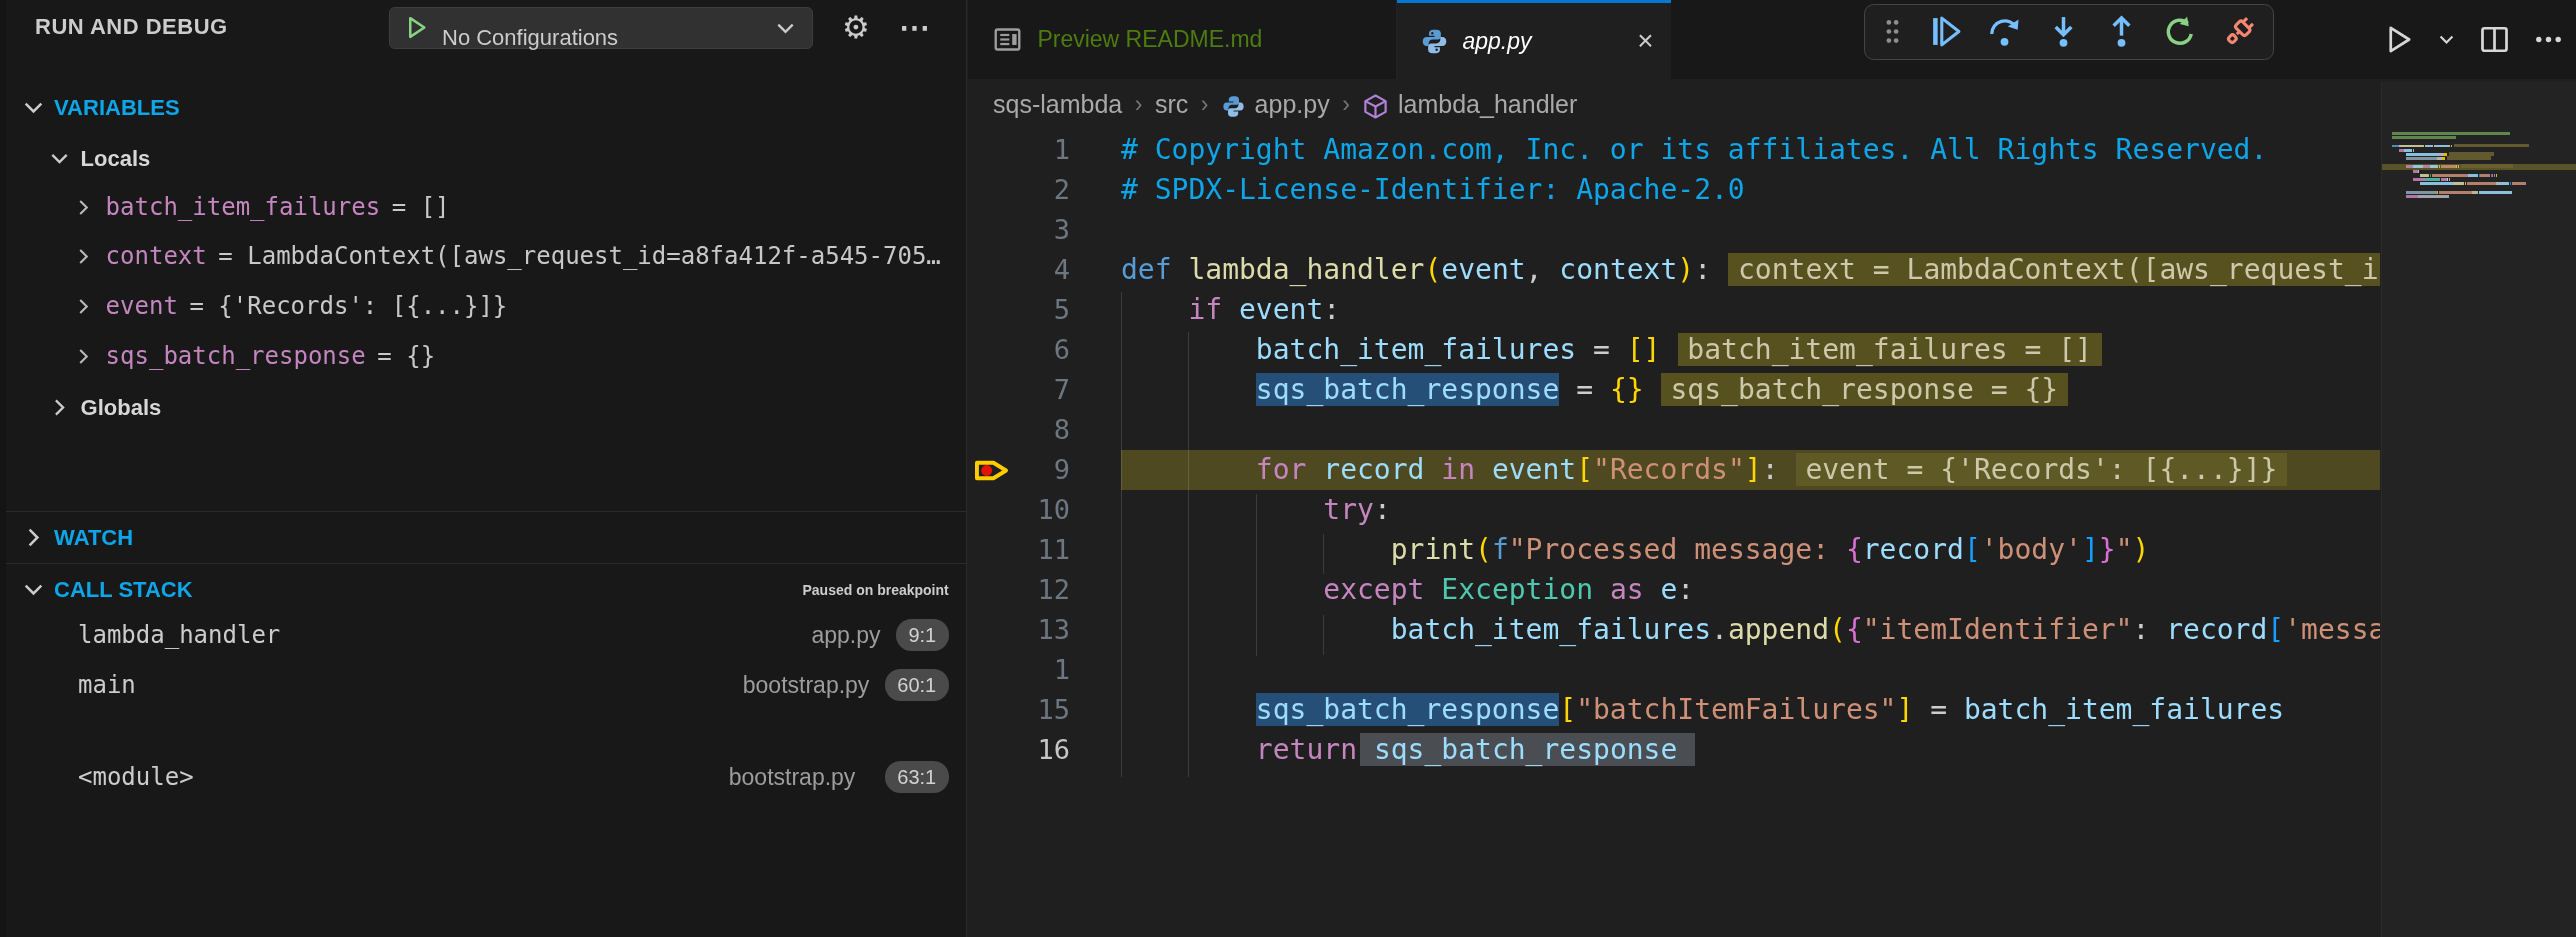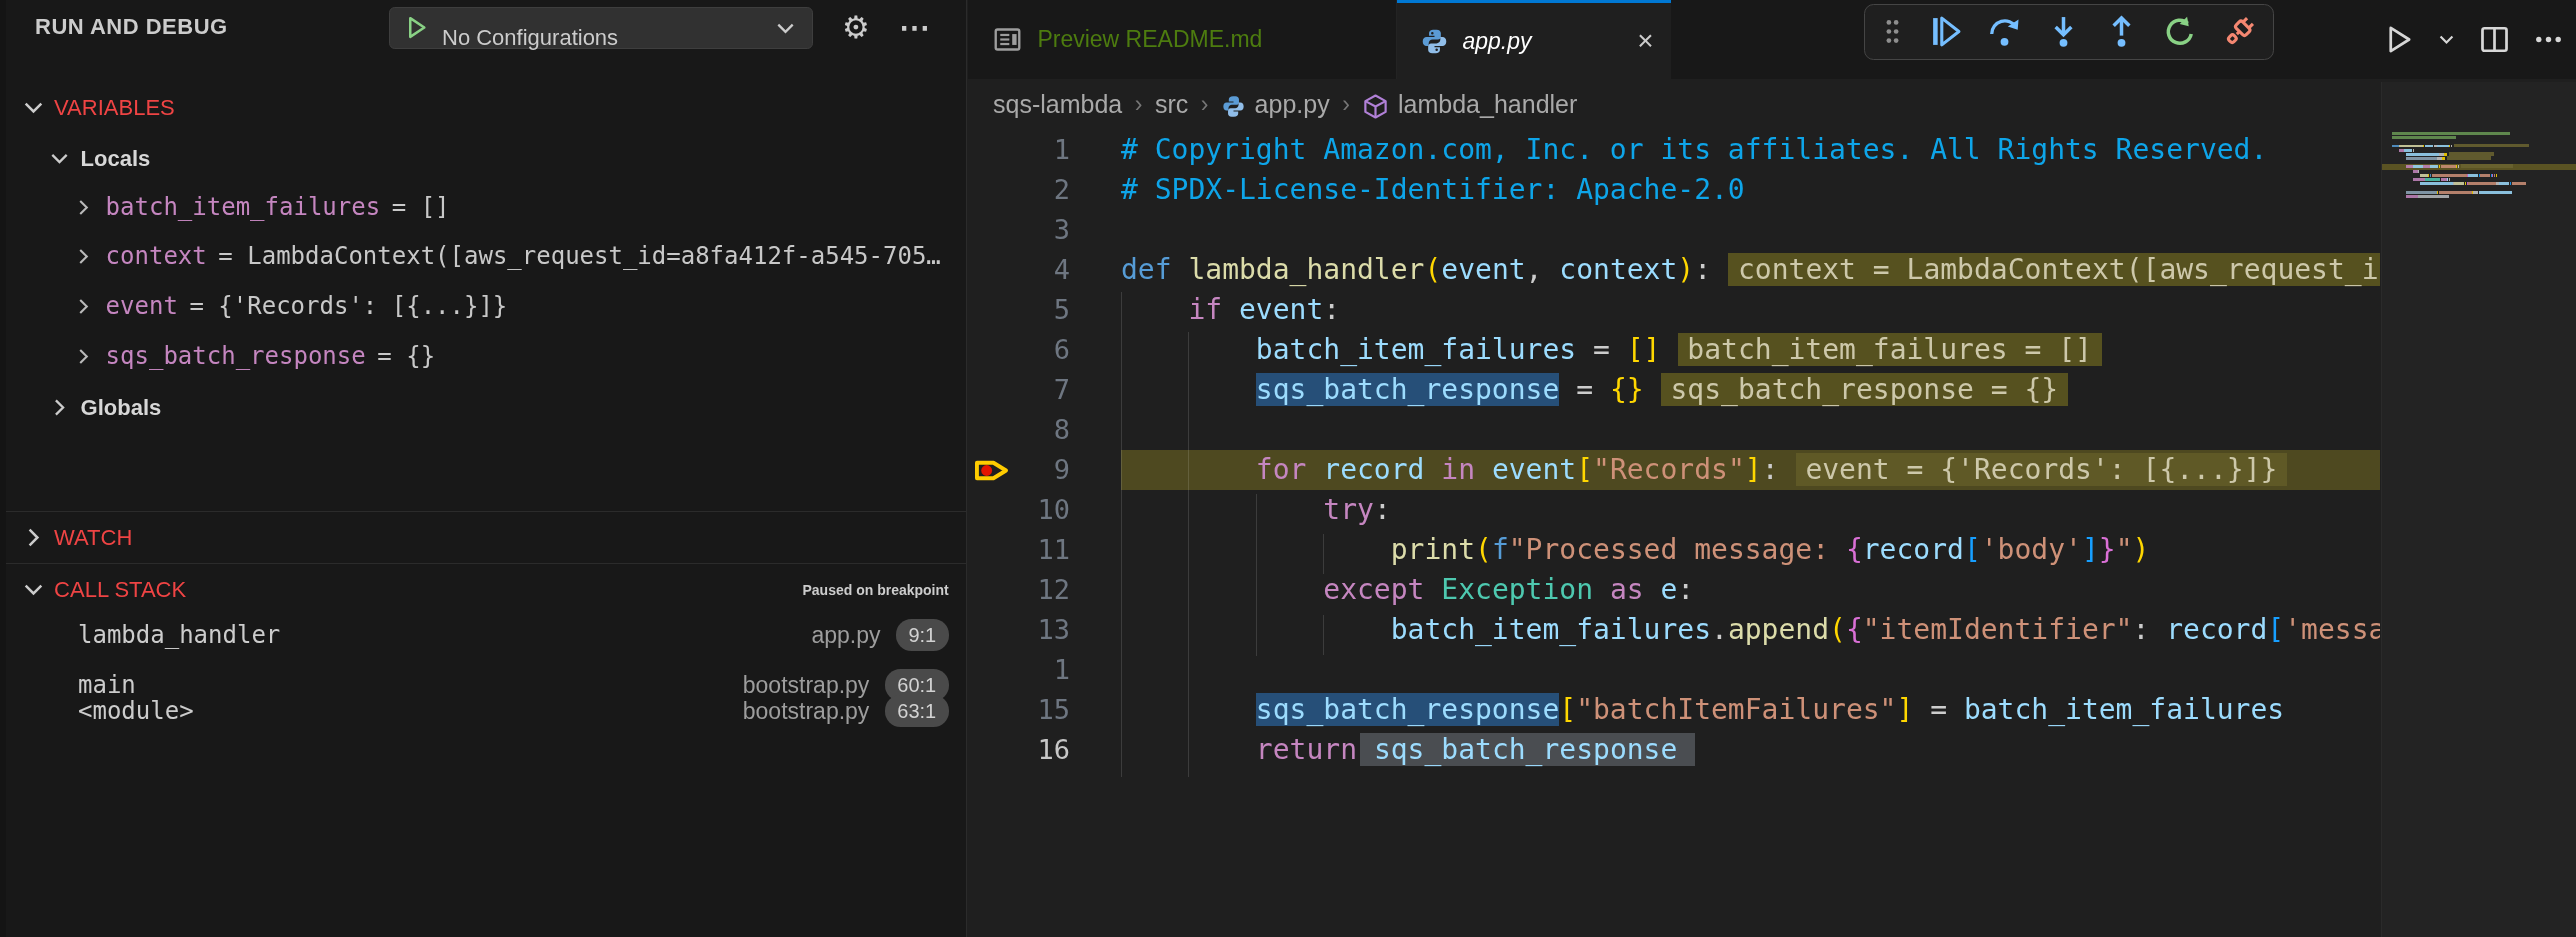--- a/index.html
+++ b/index.html
@@ -12,21 +12,21 @@
   #sb-title{position:absolute;left:29px;top:13.5px;font-size:22px;font-weight:bold;color:#cccccc;letter-spacing:0.5px;}
   #config-dd{position:absolute;left:383px;top:6.7px;width:424px;height:42px;background:#313131;border:1px solid #3e3e3e;border-radius:5.8px;display:flex;align-items:center;box-sizing:border-box;}
   #config-dd .play{margin-left:13.5px;}
   #config-label{margin-left:13.5px;font-size:22px;color:#cccccc;flex:1;margin-top:20px;}
   #config-dd .chev{margin-right:15.4px;}
   .hdr-ico{position:absolute;top:9.6px;color:#cccccc;font-size:31px;line-height:35px;}
   #gear-btn{left:836px;}
   #sb-more{left:893px;font-weight:bold;letter-spacing:1.9px;}
 
   .sect-row{position:absolute;left:0;width:100%;display:flex;align-items:center;color:#cccccc;}
-  .sect-label{font-size:22px;font-weight:normal;color:#ef4444;}
+  .sect-label{font-size:22px;font-weight:bold;color:#0ea5e9;}
   .scope-label{font-size:22px;font-weight:bold;color:#d7d7d7;}
   .chevsvg{flex:0 0 auto;}
   .divider{position:absolute;left:0;width:100%;height:1px;background:#2b2b2b;}
 
   .var-row{position:absolute;left:0;width:100%;height:44px;display:flex;align-items:center;}
   .var-name{font-family:"DejaVu Sans Mono",monospace;font-size:24px;color:#c586c0;white-space:pre;}
   .var-val{font-family:"DejaVu Sans Mono",monospace;font-size:24px;color:#c8c8c8;white-space:pre;overflow:hidden;text-overflow:clip;flex:1;margin-left:11.6px;}
   #paused-badge{position:absolute;right:17.3px;font-size:14px;font-weight:bold;color:#cccccc;}
   .frame-row{position:absolute;left:0;width:100%;height:46px;display:flex;align-items:center;}
   .frame-name{font-family:"DejaVu Sans Mono",monospace;font-size:24px;color:#cccccc;margin-left:72px;flex:1;}
@@ -176,21 +176,21 @@
         <div class="frame-row" style="top: 612px;">
           <span class="frame-name">lambda_handler</span>
           <span class="frame-file">app.py</span>
           <span class="frame-pos">9:1</span>
         </div>
         <div class="frame-row" style="top: 662px;">
           <span class="frame-name">main</span>
           <span class="frame-file">bootstrap.py</span>
           <span class="frame-pos">60:1</span>
         </div>
-        <div class="frame-row" style="top: 688px;">
+        <div class="frame-row" style="top: 754px; gap: 14px;">
           <span class="frame-name">&lt;module&gt;</span>
           <span class="frame-file">bootstrap.py</span>
           <span class="frame-pos">63:1</span>
         </div>
       </div>
   </div>
 
   <div id="topstrip">
     <div id="tab-preview" class="tab">
       <svg class="tabicon" width="29" height="29" viewBox="0 0 16 16">

